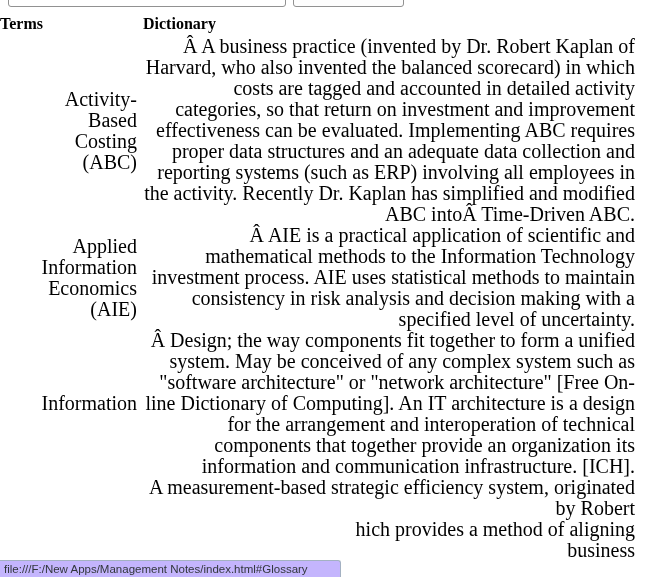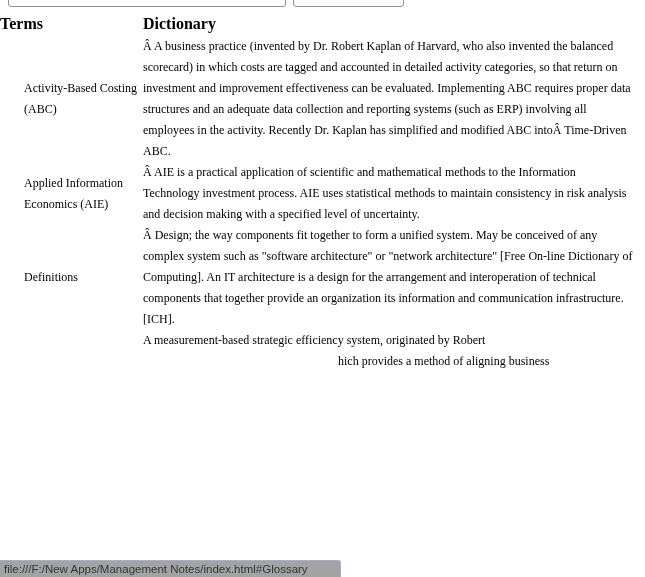--- a/index.html
+++ b/index.html
@@ -29,29 +29,29 @@
     border: 1px solid #919191; border-radius: 3px;
     background: #fdfdfd; box-sizing: border-box;
   }
 
   table.glossary { border-collapse: collapse; table-layout: fixed; width: 645px; }
   col.c-terms { width: 143px; }
   th {
     font-size: 16px; font-weight: bold; text-align: left;
     padding: 6px 0 3px 0;
   }
-  td { font-size: 12px; line-height: 21px; }
+  td { font-size: 20px; line-height: 21px; text-align: right; }
   td.term-cell { vertical-align: middle; padding: 0 6px 0 24px; }
   td.def-cell  { vertical-align: top;    padding: 0 10px 0 0; }
   .offset-line { margin-left: 195px; }
 
   .statusbar {
     position: absolute; left: 0; bottom: 0;
     width: 341px; height: 17px;
-    background: #a3a3a3;
+    background: #c4b5fd;
     border-top: 1px solid #a3b1c2;
     border-right: 1px solid #a3b1c2;
     border-top-right-radius: 3px;
     box-sizing: border-box;
     font-family: "Liberation Sans", sans-serif;
     font-size: 11.5px; line-height: 15px;
     color: #31363b;
     padding: 1px 4px 0 4px;
     white-space: nowrap; overflow: hidden;
   }
@@ -80,21 +80,21 @@
     <tbody id="glossary-body">
         <tr>
           <td class="term-cell">Activity-Based Costing (ABC)</td>
           <td class="def-cell">Â A business practice (invented by Dr. Robert Kaplan of Harvard, who also invented the balanced scorecard) in which costs are tagged and accounted in detailed activity categories, so that return on investment and improvement effectiveness can be evaluated. Implementing ABC requires proper data structures and an adequate data collection and reporting systems (such as ERP) involving all employees in the activity. Recently Dr. Kaplan has simplified and modified ABC intoÂ Time-Driven ABC.</td>
         </tr>
         <tr>
           <td class="term-cell">Applied Information Economics (AIE)</td>
           <td class="def-cell">Â AIE is a practical application of scientific and mathematical methods to the Information Technology investment process. AIE uses statistical methods to maintain consistency in risk analysis and decision making with a specified level of uncertainty.</td>
         </tr>
         <tr>
-          <td class="term-cell">Definitions</td>
+          <td class="term-cell">Information</td>
           <td class="def-cell">Â Design; the way components fit together to form a unified system. May be conceived of any complex system such as "software architecture" or "network architecture" [Free On-line Dictionary of Computing]. An IT architecture is a design for the arrangement and interoperation of technical components that together provide an organization its information and communication infrastructure. [ICH].</td>
         </tr>
         <tr>
           <td class="term-cell"></td>
           <td class="def-cell">
             <div>A measurement-based strategic efficiency system, originated by Robert</div>
             <div class="offset-line">hich provides a method of aligning business</div>
           </td>
         </tr>
       </tbody>

